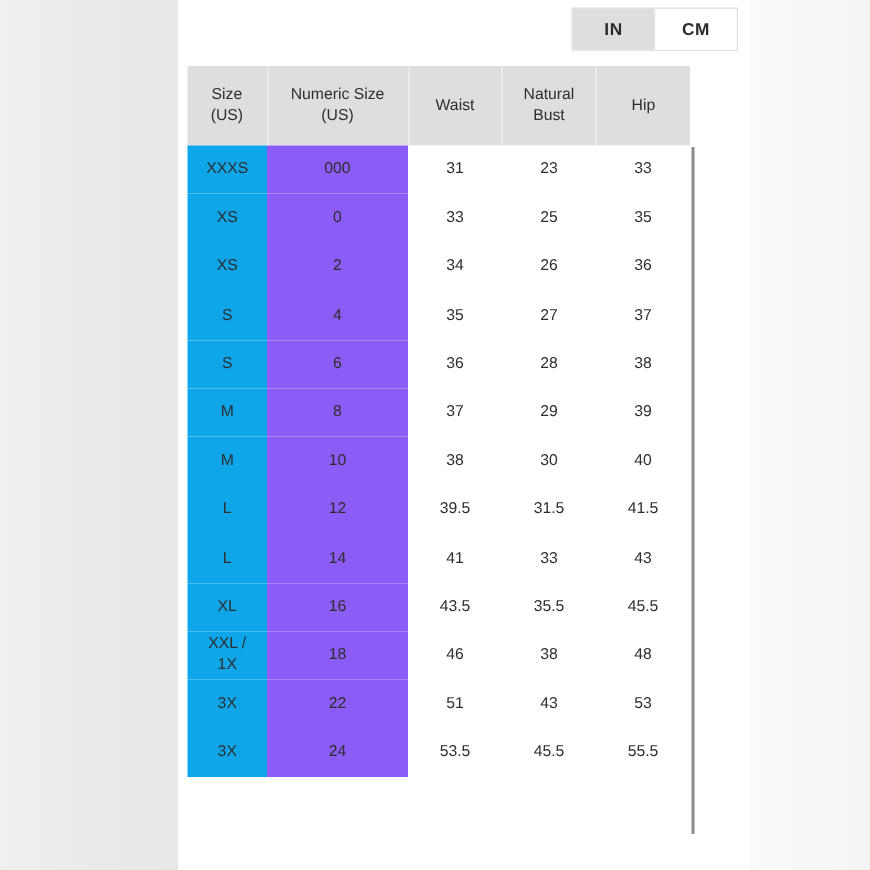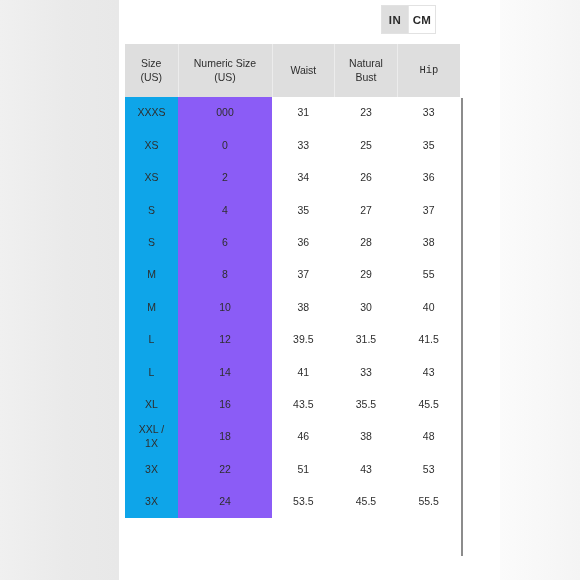--- a/index.html
+++ b/index.html
@@ -39,21 +39,21 @@
   
   .unit-toggle {
     position: absolute;
     left: 381px; top: 5px;
     display: flex;
     height: 29px;
     border: 1px solid #e2e2e2;
     background: #ffffff;
   }
   .unit-btn {
-    width: 26px;
+    width: 54px;
     display: flex;
     align-items: center;
     justify-content: center;
     font-size: 11.5px;
     font-weight: 700;
     letter-spacing: 0.4px;
     color: #2b2b2b;
     background: #ffffff;
     cursor: pointer;
     user-select: none;
@@ -83,21 +83,21 @@
     color: #2e2e2e;
     font-size: 10.5px;
     font-weight: 400;
     line-height: 1.32;
     height: 53px;
     vertical-align: middle;
     text-align: center;
     border-right: 1px solid #ececec;
     padding: 2px 3px;
   }
-  .size-table thead th:last-child { border-right: none; font-family: Liberation Mono, monospace; }
+  .size-table thead th:last-child { border-right: none; }
 
   .size-table tbody td {
     font-size: 10.5px;
     font-weight: 400;
     line-height: 1.3;
     color: #2e2e2e;
     height: 32.4px;
     text-align: center;
     vertical-align: middle;
     background: #ffffff;
@@ -202,21 +202,21 @@
         <td class="col-num">6</td>
         <td>36</td>
         <td>28</td>
         <td>38</td>
       </tr>
       <tr>
         <td class="col-size">M</td>
         <td class="col-num">8</td>
         <td>37</td>
         <td>29</td>
-        <td>55</td>
+        <td>39</td>
       </tr>
       <tr>
         <td class="col-size">M</td>
         <td class="col-num">10</td>
         <td>38</td>
         <td>30</td>
         <td>40</td>
       </tr>
       <tr>
         <td class="col-size">L</td>

